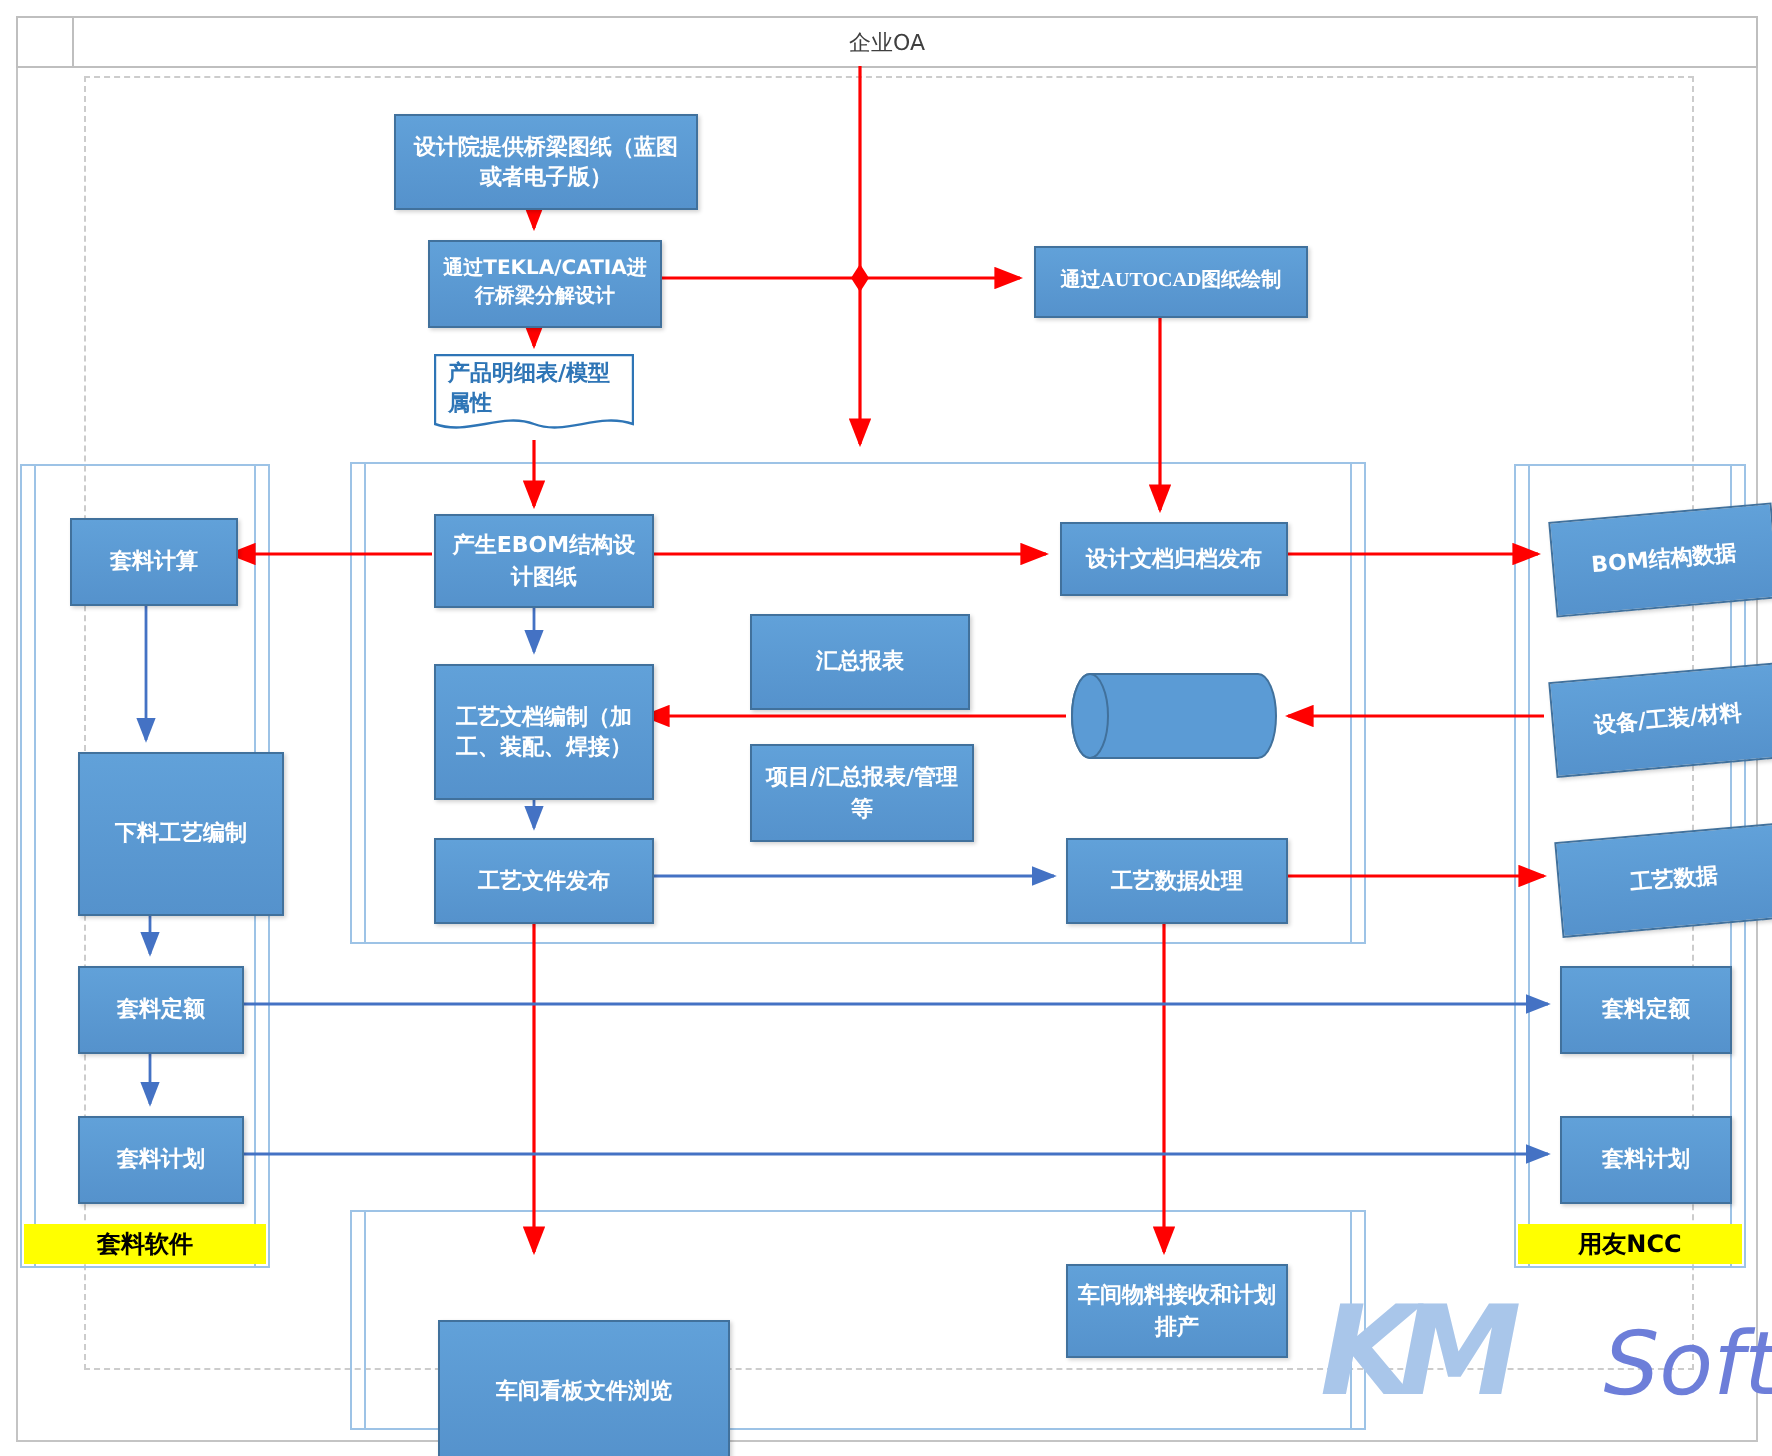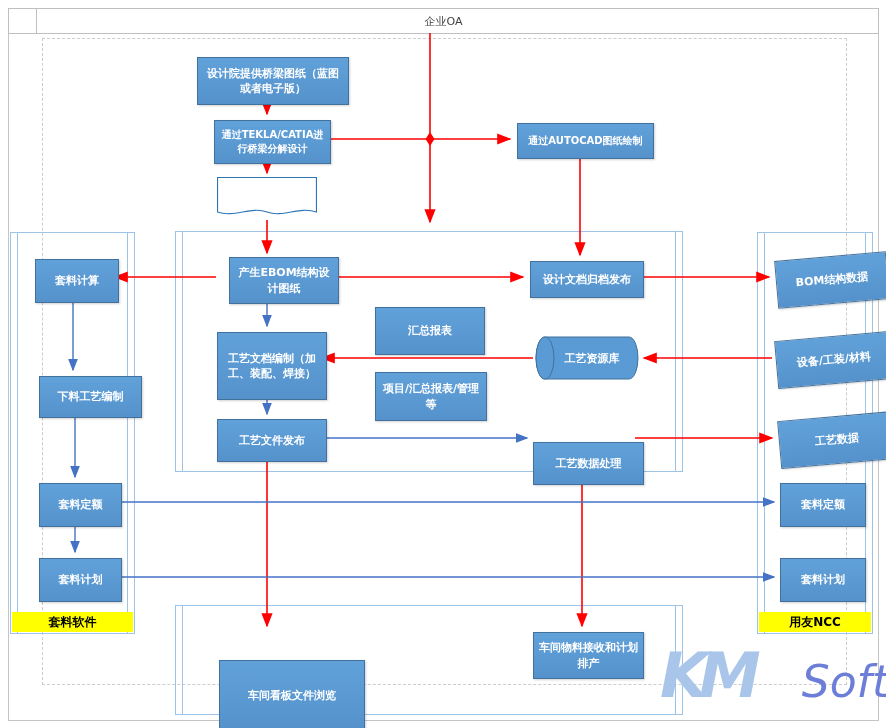--- a/index.html
+++ b/index.html
@@ -99,61 +99,61 @@
       <span>设计院提供桥梁图纸（蓝图或者电子版）</span>
     </div>
   <div class="abs box" style="left:214px;top:120px;width:107px;height:38px;font-size:10px;">
       <span>通过TEKLA/CATIA进行桥梁分解设计</span>
     </div>
 
   <div class="abs doc" style="left:217px;top:177px;width:100px;height:43px;">
     <svg width="100" height="43" viewBox="0 0 100 43" style="position:absolute;left:0;top:0;">
       <path d="M0.5,0.5 H99.5 V35 C82,29 66,41 50,35 C34,29 17,41 0.5,35 Z" fill="#ffffff" stroke="#2E75B6" stroke-width="1.2"></path>
     </svg>
+    <div class="doc-text">产品明细表/模型属性</div>
   </div>
 
   <div class="abs box" style="left:517px;top:123px;width:127px;height:30px;font-size:10px;">
-      <span style="white-space:nowrap;">通过AUTOCAD图纸绘制</span>
+      <span style="white-space:nowrap;font-family:Liberation Serif, serif;">通过AUTOCAD图纸绘制</span>
     </div>
 
-  <div class="abs box" style="left:229px;top:257px;width:100px;height:41px;">
+  <div class="abs box" style="left:217px;top:257px;width:100px;height:41px;">
       <span>产生EBOM结构设计图纸</span>
     </div>
   <div class="abs box" style="left:530px;top:261px;width:104px;height:31px;">
       <span>设计文档归档发布</span>
     </div>
   <div class="abs box" style="left:375px;top:307px;width:100px;height:42px;">
       <span>汇总报表</span>
     </div>
   <div class="abs box" style="left:217px;top:332px;width:100px;height:62px;">
       <span>工艺文档编制（加工、装配、焊接）</span>
     </div>
 
   <div class="abs" style="left:535px;top:336px;width:104px;height:44px;">
     <svg width="104" height="44" viewBox="0 0 104 44" style="position:absolute;left:0;top:0;">
       <path d="M10,1 H94 A9,21 0 0 1 94,43 H10 A9,21 0 0 1 10,1 Z" fill="#5B9BD5" stroke="#41719C"></path>
       <ellipse cx="10" cy="22" rx="9" ry="21" fill="#5B9BD5" stroke="#41719C"></ellipse>
     </svg>
-    <div class="cyl-text">工艺资源库</div>
   </div>
 
   <div class="abs box" style="left:375px;top:372px;width:102px;height:43px;">
       <span>项目/汇总报表/管理等</span>
     </div>
   <div class="abs box" style="left:217px;top:419px;width:100px;height:37px;">
       <span>工艺文件发布</span>
     </div>
-  <div class="abs box" style="left:533px;top:442px;width:101px;height:37px;">
+  <div class="abs box" style="left:533px;top:419px;width:101px;height:37px;">
       <span>工艺数据处理</span>
     </div>
 
   <div class="abs box" style="left:35px;top:259px;width:74px;height:38px;">
       <span>套料计算</span>
     </div>
-  <div class="abs box" style="left:39px;top:376px;width:73px;height:40px;padding:0 14px;">
+  <div class="abs box" style="left:39px;top:376px;width:73px;height:40px;padding:20px 14px;">
       <span>下料工艺编制</span>
     </div>
   <div class="abs box" style="left:39px;top:483px;width:73px;height:38px;">
       <span>套料定额</span>
     </div>
   <div class="abs box" style="left:39px;top:558px;width:73px;height:38px;">
       <span>套料计划</span>
     </div>
 
   <div class="abs box tilt" style="left:776px;top:256px;width:80px;height:42px;padding:2px 15px;">

